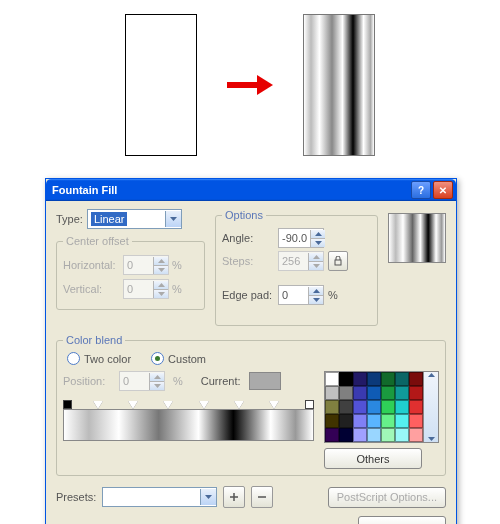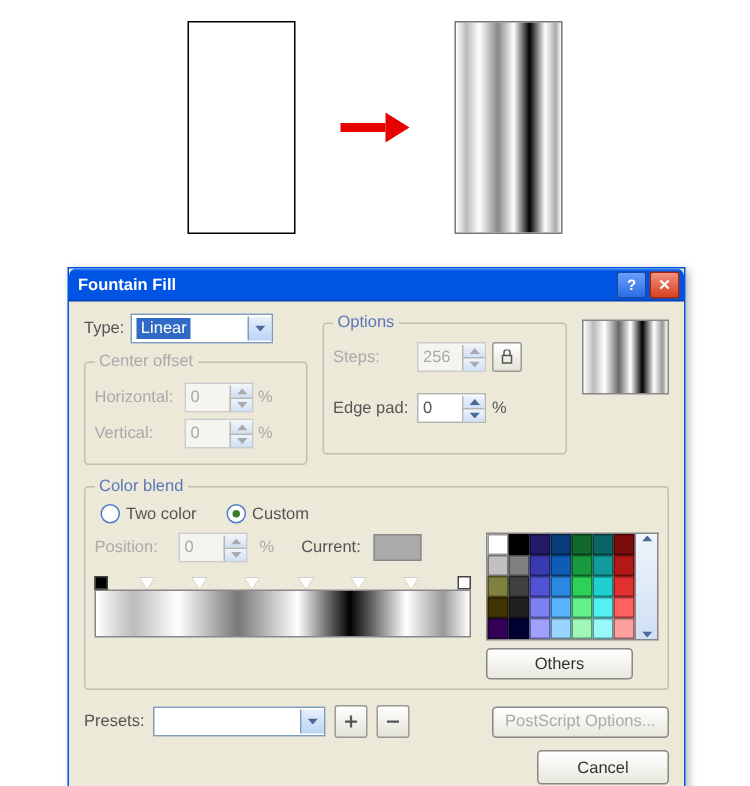--- a/index.html
+++ b/index.html
@@ -287,20 +287,38 @@
                   </div>
                 </div>
             </div>
             <span style="margin-left:3px;">%</span>
           </div>
         </fieldset>
       </div>
 
       <fieldset style="width:150px;">
         <legend>Options</legend>
+        <div class="row" style="margin:3px 0;">
+          <span style="width:56px;">Angle:</span>
+          <div class="spinbox">
+            <span class="num">-90.0</span>
+            <div class="spinbtns">
+                <div class="spinbtn">
+                  <svg width="7" height="4">
+                    <polygon points="3.5,0 7,4 0,4" fill="#4a6a9a"></polygon>
+                  </svg>
+                </div>
+                <div class="spinbtn">
+                  <svg width="7" height="4">
+                    <polygon points="0,0 7,0 3.5,4" fill="#4a6a9a"></polygon>
+                  </svg>
+                </div>
+              </div>
+          </div>
+        </div>
         <div class="row disabled" style="margin:3px 0;">
           <span style="width:56px;">Steps:</span>
           <div class="spinbox disabled-bg">
             <span class="num">256</span>
             <div class="spinbtns">
                 <div class="spinbtn">
                   <svg width="7" height="4">
                     <polygon points="3.5,0 7,4 0,4" fill="#aaa"></polygon>
                   </svg>
                 </div>

